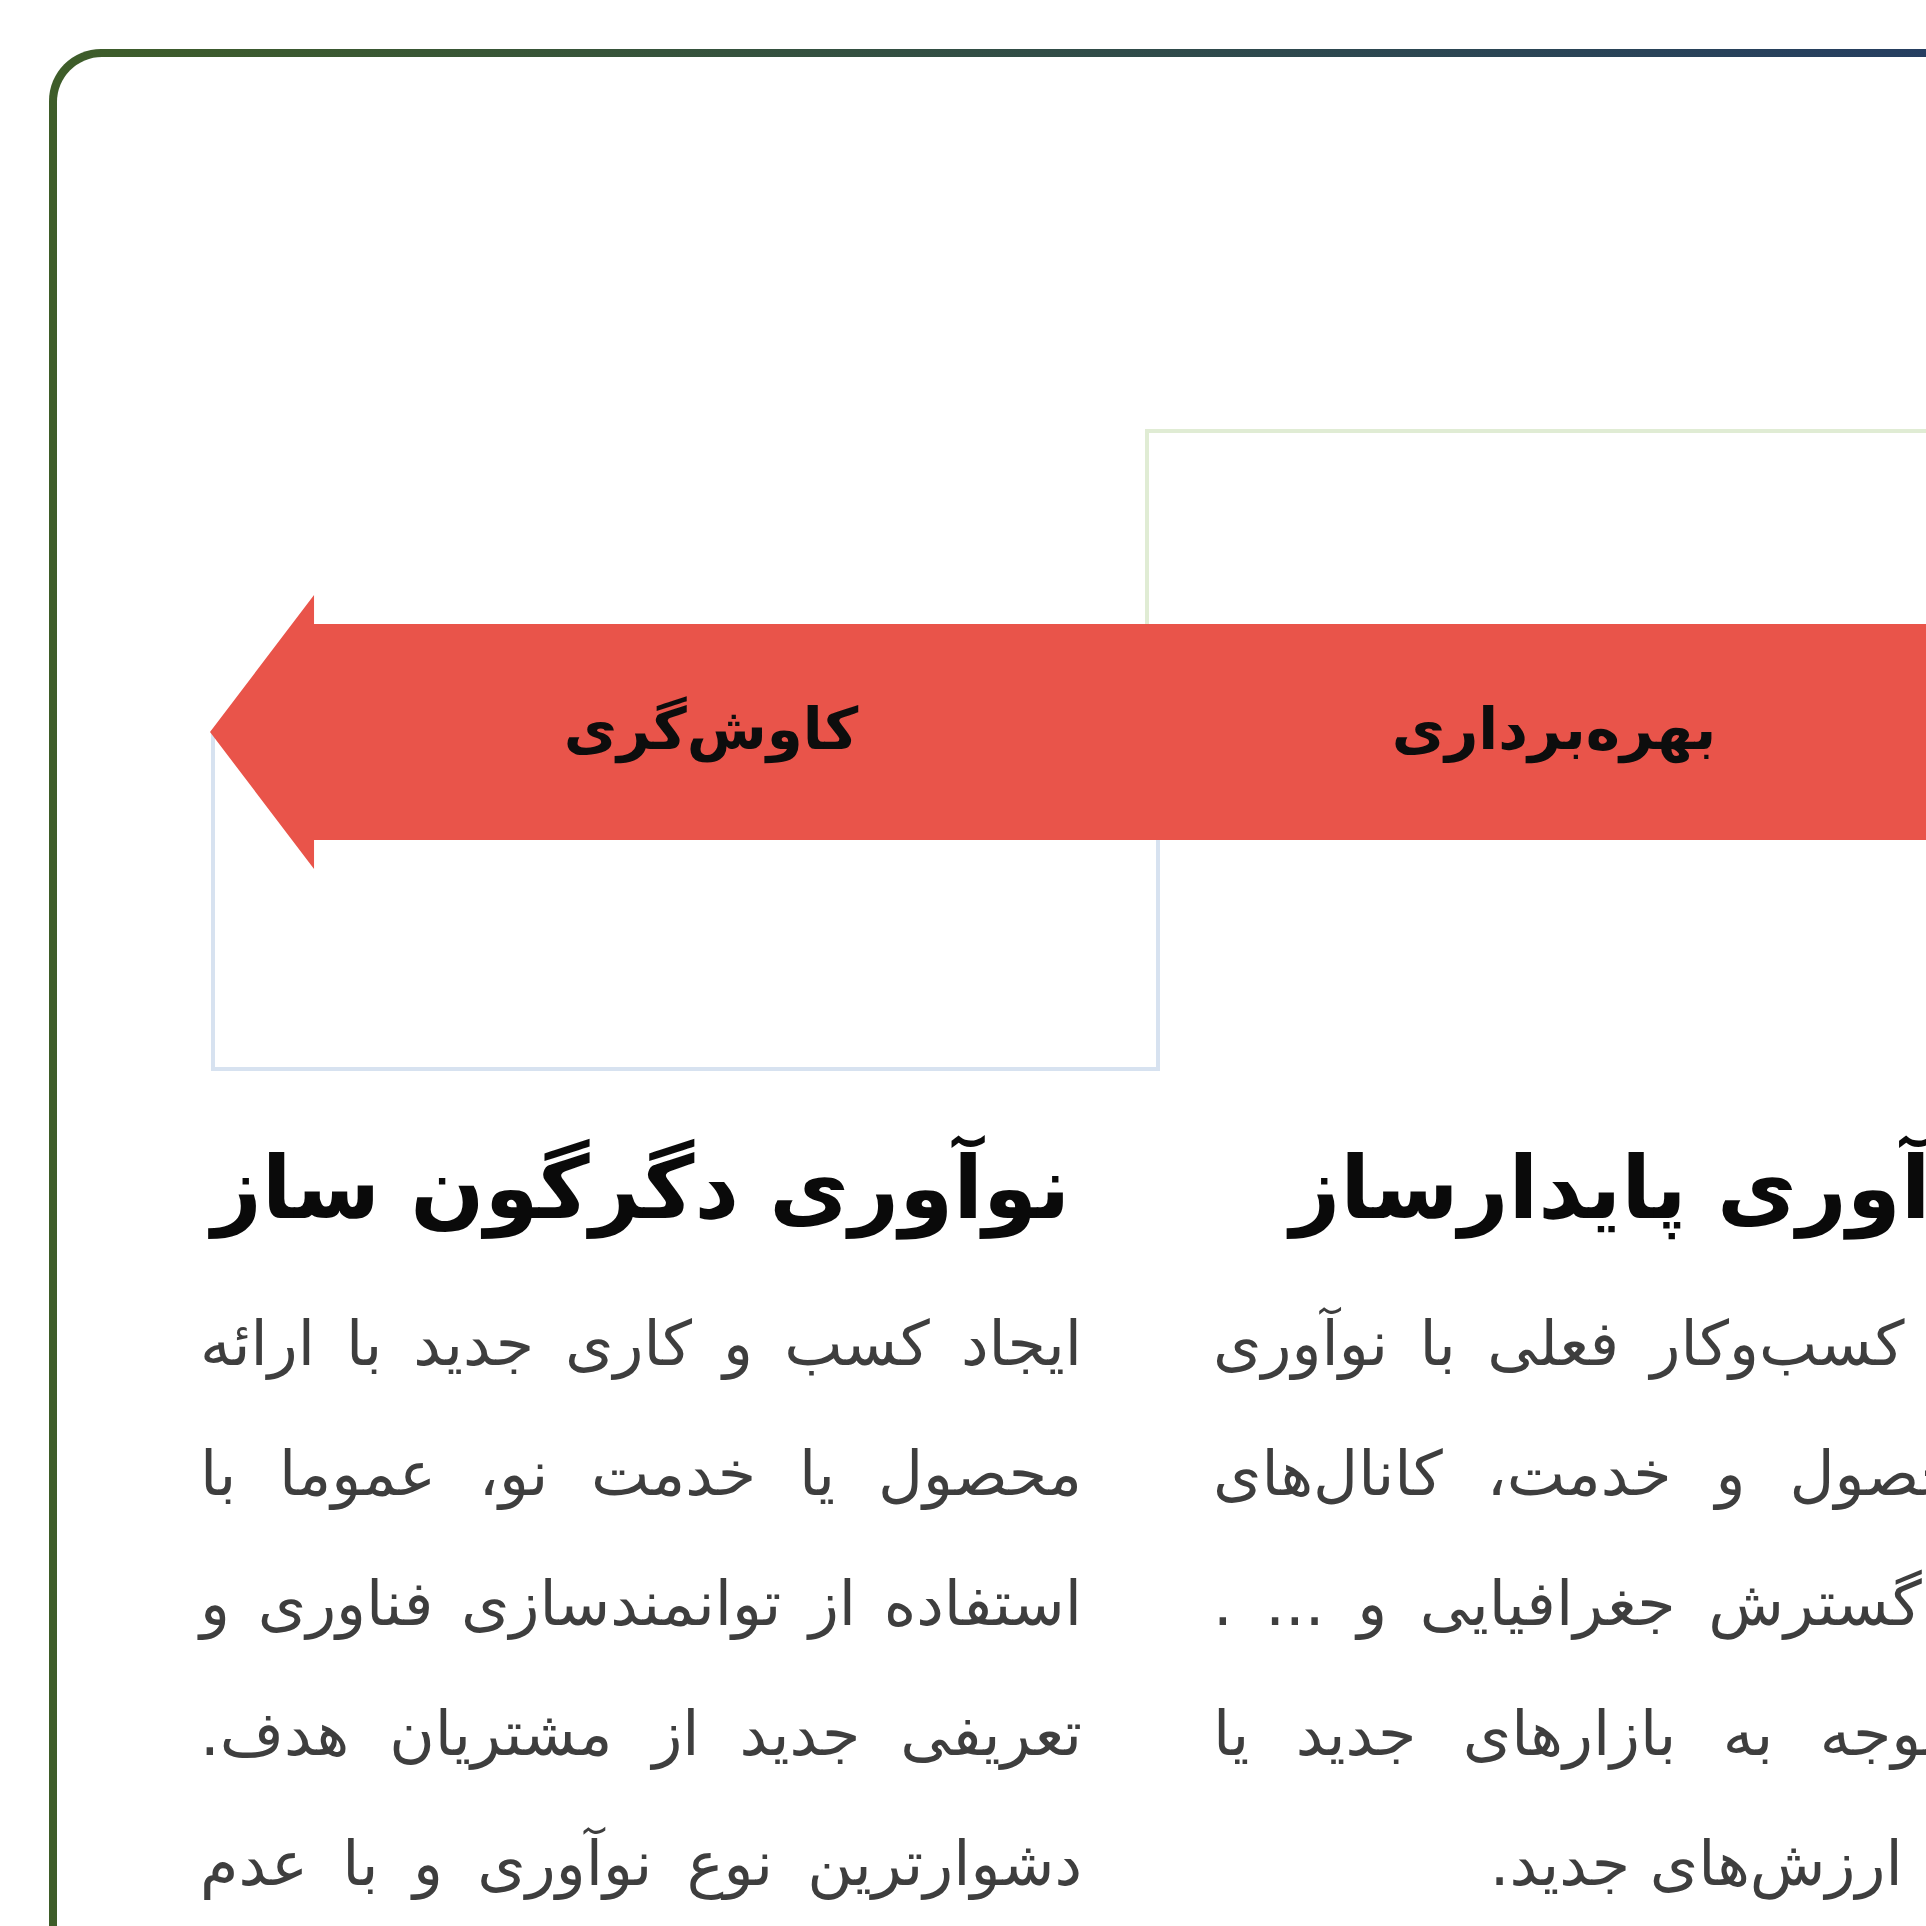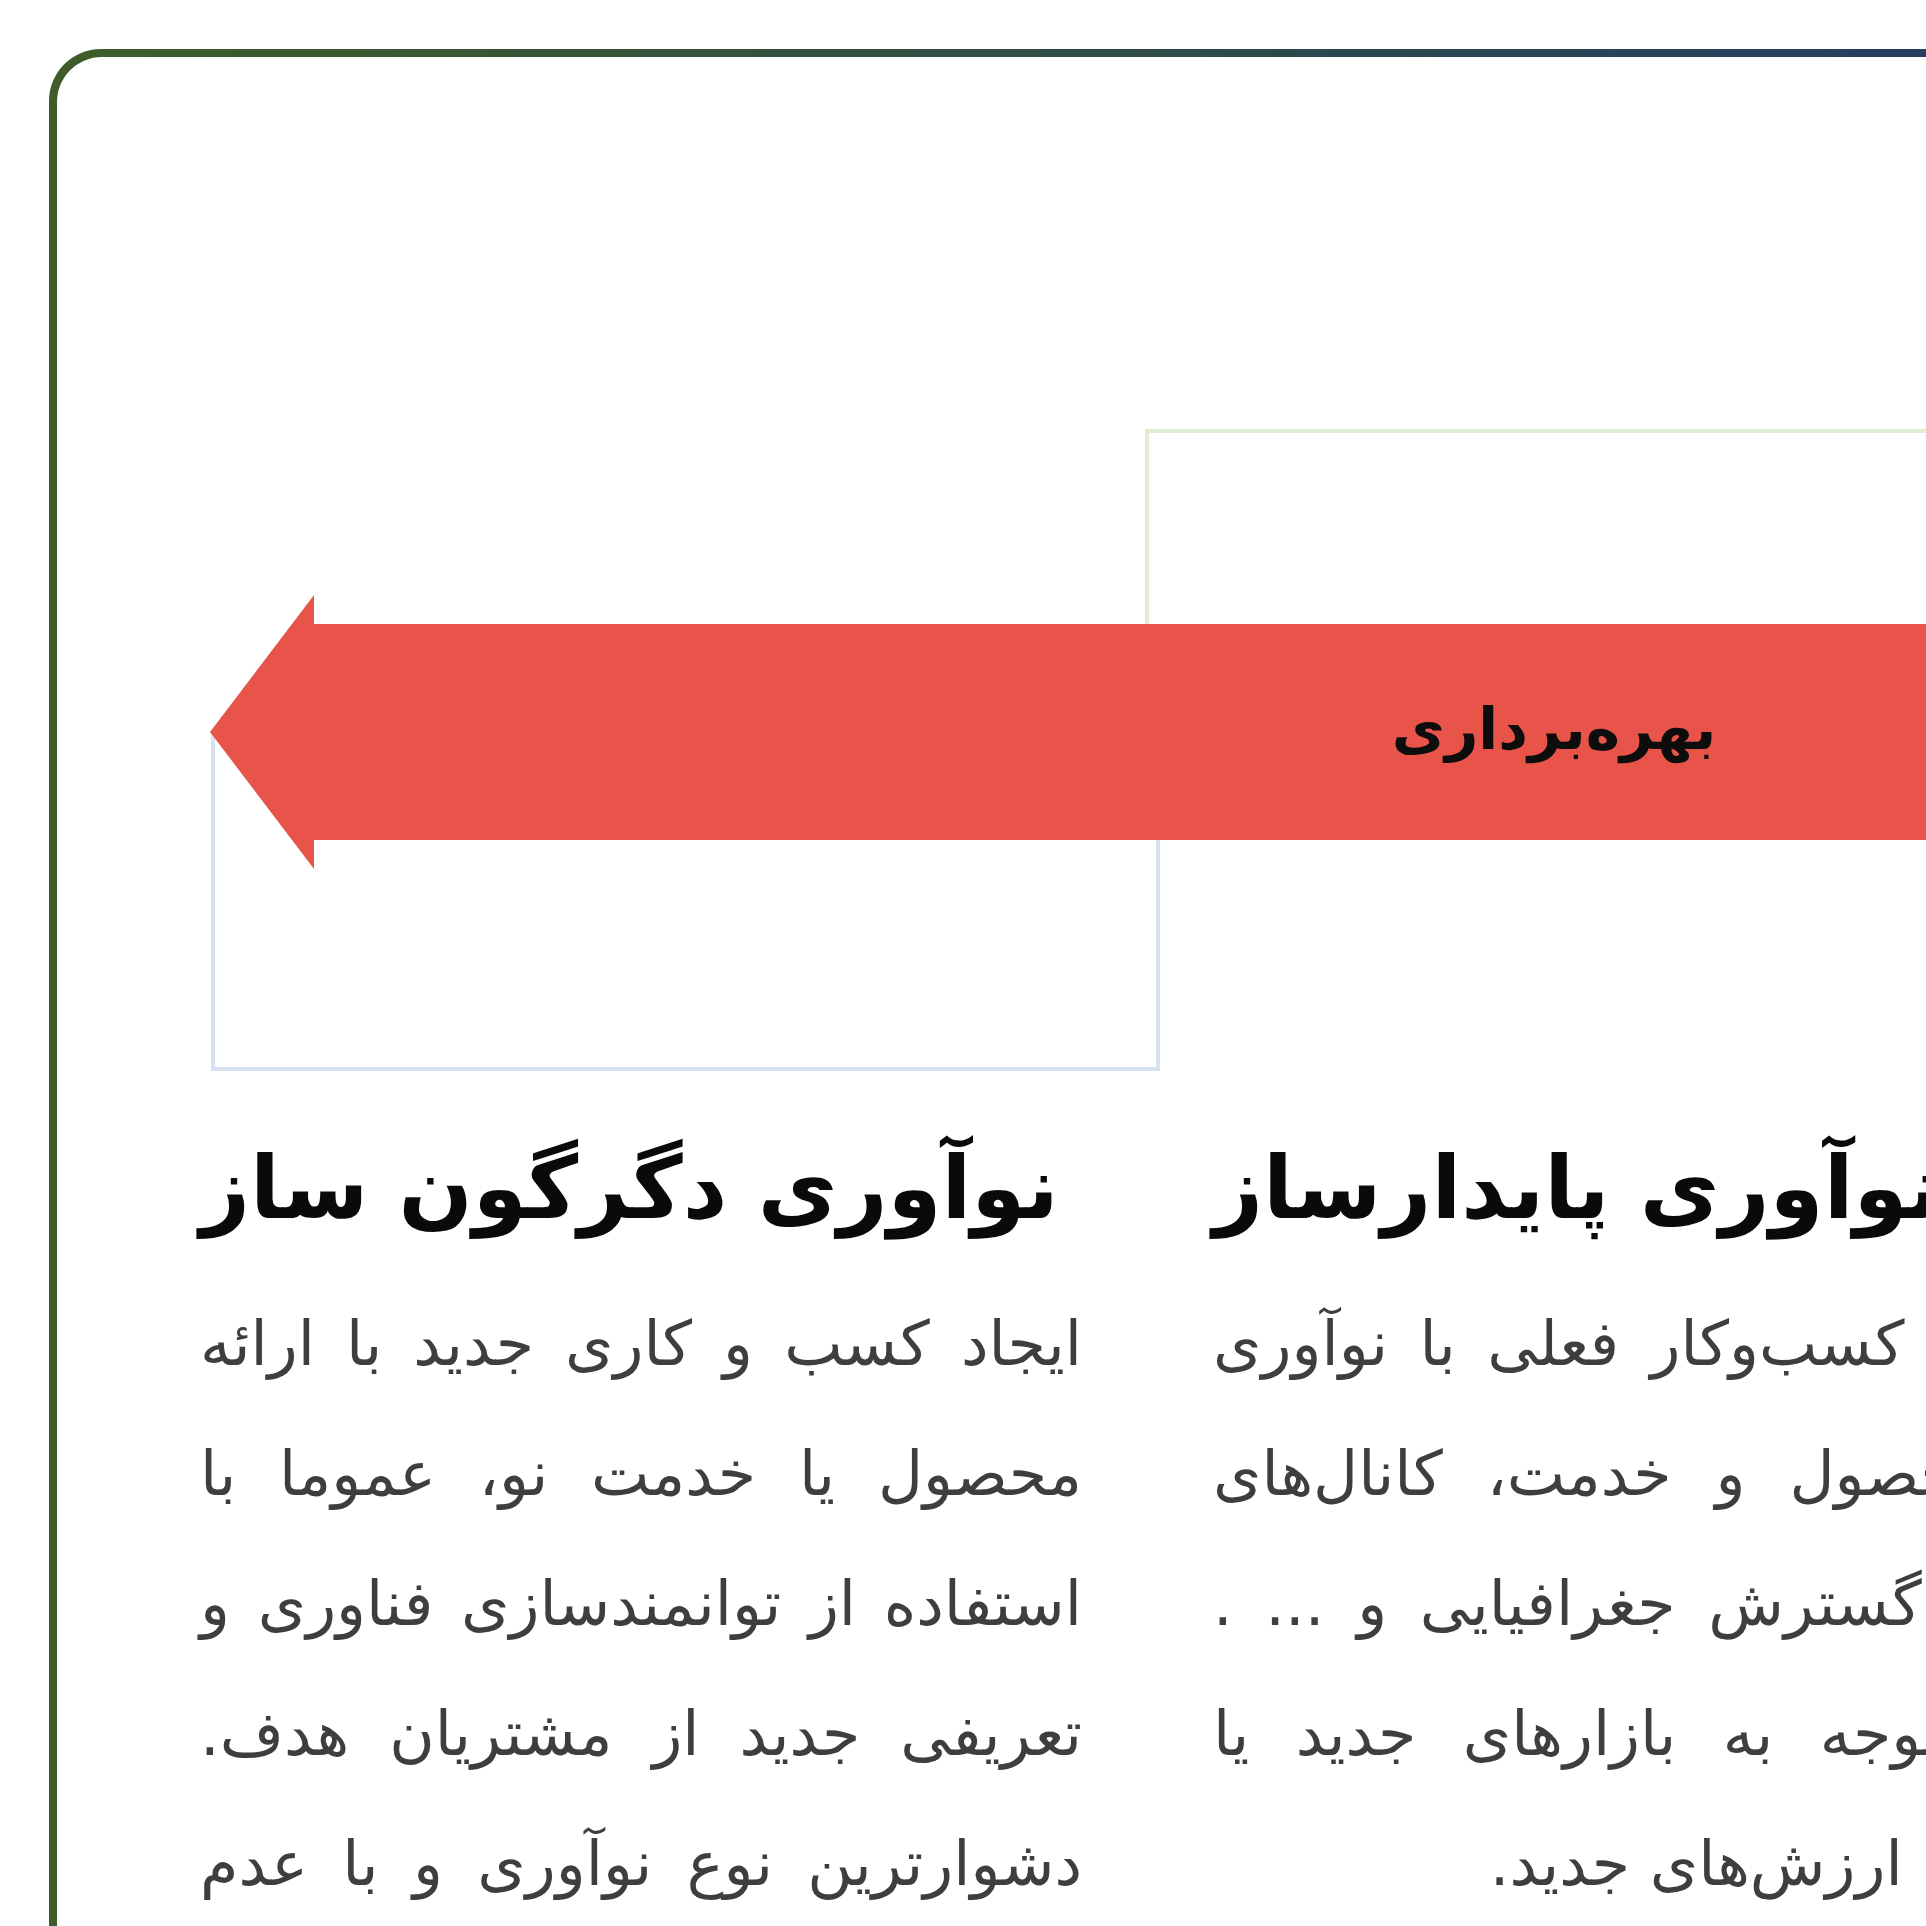--- a/index.html
+++ b/index.html
@@ -18,21 +18,21 @@
 
   
   .arrow-svg{position:absolute;left:210px;top:595px;width:1888px;height:274px;}
 
   .arrow-label{position:absolute;width:770px;height:96px;line-height:96px;text-align:center;
                direction:rtl;font-weight:bold;font-size:58px;color:#0d0d0d;}
   .label-exploration{left:326px;top:681px;}
   .label-exploitation{left:1169px;top:681px;}
 
   
-  .col-heading{position:absolute;width:882px;top:1129px;text-align:left;direction:rtl;
+  .col-heading{position:absolute;width:882px;top:1129px;text-align:center;direction:rtl;
                font-weight:bold;font-size:87px;line-height:119px;color:#0a0a0a;}
   .heading-left{left:200px;}
   .heading-right{left:1213px;}
 
   .col-body{position:absolute;width:882px;top:1279px;direction:rtl;text-align:justify;
             font-size:62px;line-height:130px;color:#3e3e3e;}
   .body-left{left:200px;}
   .body-right{left:1213px;}
 </style>
 </head>
@@ -44,20 +44,21 @@
     <div class="frame-inner"></div>
   </div>
 
   <div class="region-box box-exploitation" style="border-color: rgb(224, 236, 212);"></div>
   <div class="region-box box-exploration" style="border-color: rgb(215, 226, 240);"></div>
 
   <svg class="arrow-svg" viewBox="0 0 4900 710" preserveAspectRatio="none">
     <polygon points="0,355 270,0 270,75 4630,75 4630,0 4900,355 4630,710 4630,635 270,635 270,710" fill="#e9544a"></polygon>
   </svg>
 
+  <div class="arrow-label label-exploration" style="color: rgb(13, 13, 13);">کاوش‌گری</div>
   <div class="arrow-label label-exploitation" style="color: rgb(13, 13, 13);">بهره‌برداری</div>
 
   <div class="col-heading heading-left" style="color: rgb(10, 10, 10);">نوآوری دگرگون ساز</div>
   <div class="col-heading heading-right" style="color: rgb(10, 10, 10);">نوآوری پایدارساز</div>
 
   <div class="col-body body-left" style="color: rgb(62, 62, 62);">ایجاد کسب و کاری جدید با ارائه محصول یا خدمت نو، عموما با استفاده از توانمندسازی فناوری و تعریفی جدید از مشتریان هدف. دشوارترین نوع نوآوری و با عدم قطعیت بالا.</div>
   <div class="col-body body-right" style="color: rgb(62, 62, 62);">تقویت کسب‌وکار فعلی با نوآوری در محصول و خدمت، کانال‌های جدید، گسترش جغرافیایی و ... . عدم توجه به بازارهای جدید یا زنجیره ارزش‌های جدید.</div>
 
 </div>
 

